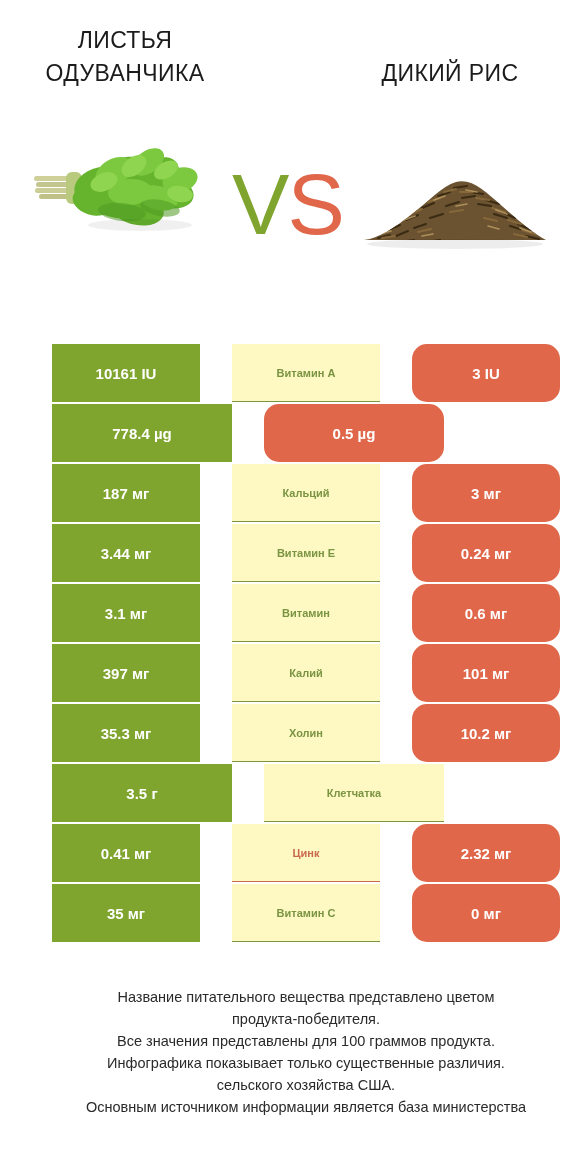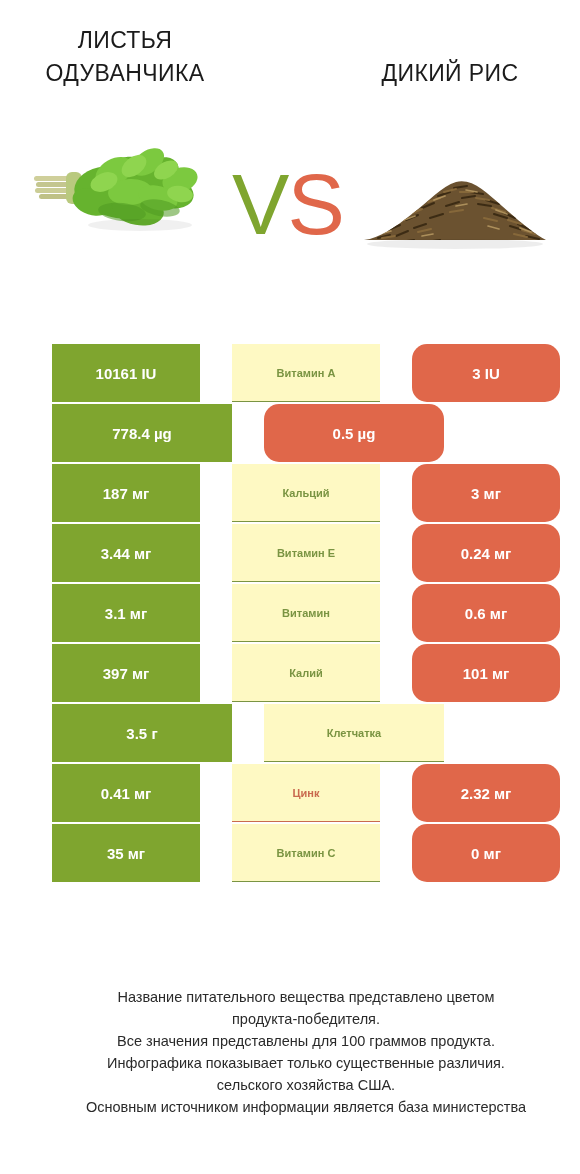--- a/index.html
+++ b/index.html
@@ -305,20 +305,25 @@
     <div class="cell cell-mid win-green">Витамин</div>
     <div class="cell cell-right">0.6 мг</div>
   </div>
 
   <div class="row">
     <div class="cell cell-left">397 мг</div>
     <div class="cell cell-mid win-green">Калий</div>
     <div class="cell cell-right">101 мг</div>
   </div>
 
+  <div class="row">
+    <div class="cell cell-left">35.3 мг</div>
+    <div class="cell cell-mid win-green">Холин</div>
+    <div class="cell cell-right">10.2 мг</div>
+  </div>
 
   <div class="row">
     <div class="cell cell-left">3.5 г</div>
     <div class="cell cell-mid win-green">Клетчатка</div>
   </div>
 
   <div class="row">
     <div class="cell cell-left">0.41 мг</div>
     <div class="cell cell-mid win-orange">Цинк</div>
     <div class="cell cell-right">2.32 мг</div>

